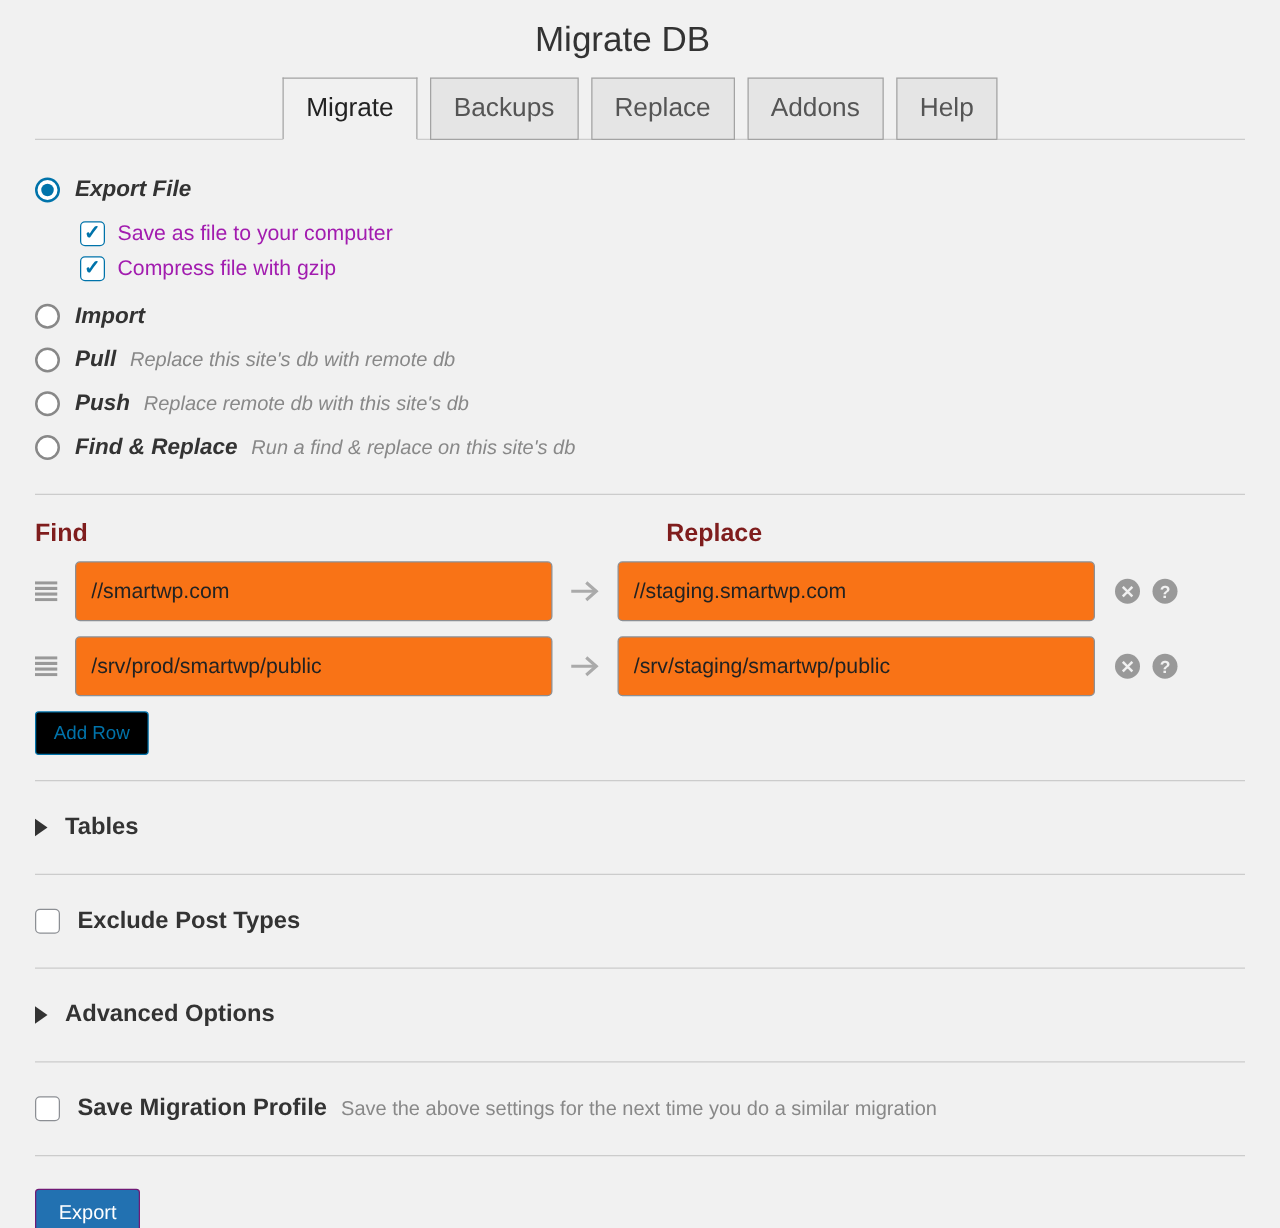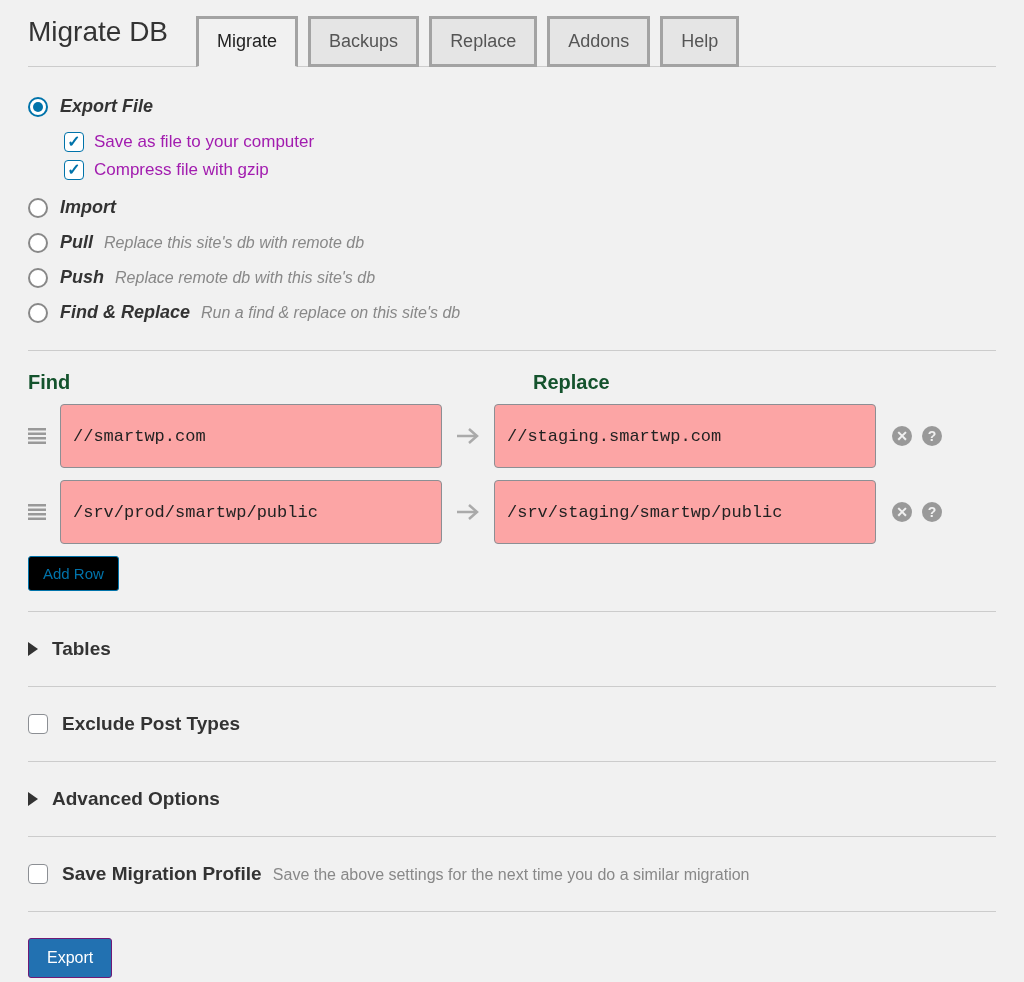--- a/index.html
+++ b/index.html
@@ -5,41 +5,42 @@
   * { box-sizing: border-box; margin: 0; padding: 0; }
   body {
     font-family: -apple-system, BlinkMacSystemFont, "Segoe UI", Helvetica, Arial, sans-serif;
     background: #f1f1f1;
     color: #444;
     padding: 16px 28px;
     width: 1024px;
   }
   .header-row {
     display: flex;
-    align-items: flex-start;
+    align-items: center;
     border-bottom: 1px solid #ccc;
+    flex-direction: column;
   }
   h1.page-title {
     font-size: 28px;
     font-weight: 500;
     color: #333;
     margin-right: 28px;
     padding-bottom: 14px;
   }
   .tabs {
     display: flex;
     gap: 10px;
     margin-bottom: -1px;
   }
   .tab {
     padding: 12px 18px;
-    font-size: 18px;
+    font-size: 21px;
     color: #555;
     background: #e5e5e5;
-    border: 3px solid #a3a3a3;
+    border: 1px solid #a3a3a3;
     cursor: pointer;
   }
   .tab.active {
     background: #f1f1f1;
     border-bottom: 1px solid #f1f1f1;
     color: #222;
   }
   .option-group { padding-top: 22px; }
   .option-row {
     display: flex;
@@ -114,46 +115,46 @@
     border-top: 1px solid #ccc;
     margin: 20px 0;
   }
   .fr-header {
     display: flex;
     margin-bottom: 10px;
   }
   .fr-col-label {
     font-size: 20px;
     font-weight: 700;
-    color: #14532d;
+    color: #7f1d1d;
   }
   .fr-col-find { width: 475px; padding-left:0; }
   .fr-col-replace { padding-left: 30px; }
   .fr-row {
     display: flex;
     align-items: center;
     gap: 12px;
     margin-bottom: 12px;
   }
   .drag-handle {
     width: 20px;
     color: #999;
     cursor: grab;
     flex-shrink:0;
   }
   .drag-handle svg { display:block; }
   input.fr-input {
     width: 382px;
-    height: 64px;
+    height: 48px;
     padding: 8px 12px;
-    font-family: Liberation Mono, monospace;
+    font-family: Liberation Sans, sans-serif;
     font-size: 17px;
     border: 1px solid #8c8f94;
     border-radius: 4px;
-    background: #fca5a5;
+    background: #f97316;
     color: #222;
   }
   .arrow {
     width: 28px;
     text-align: center;
     color: #aaa;
     flex-shrink:0;
   }
   .arrow svg { display:block; margin:0 auto; }
   .row-actions {

